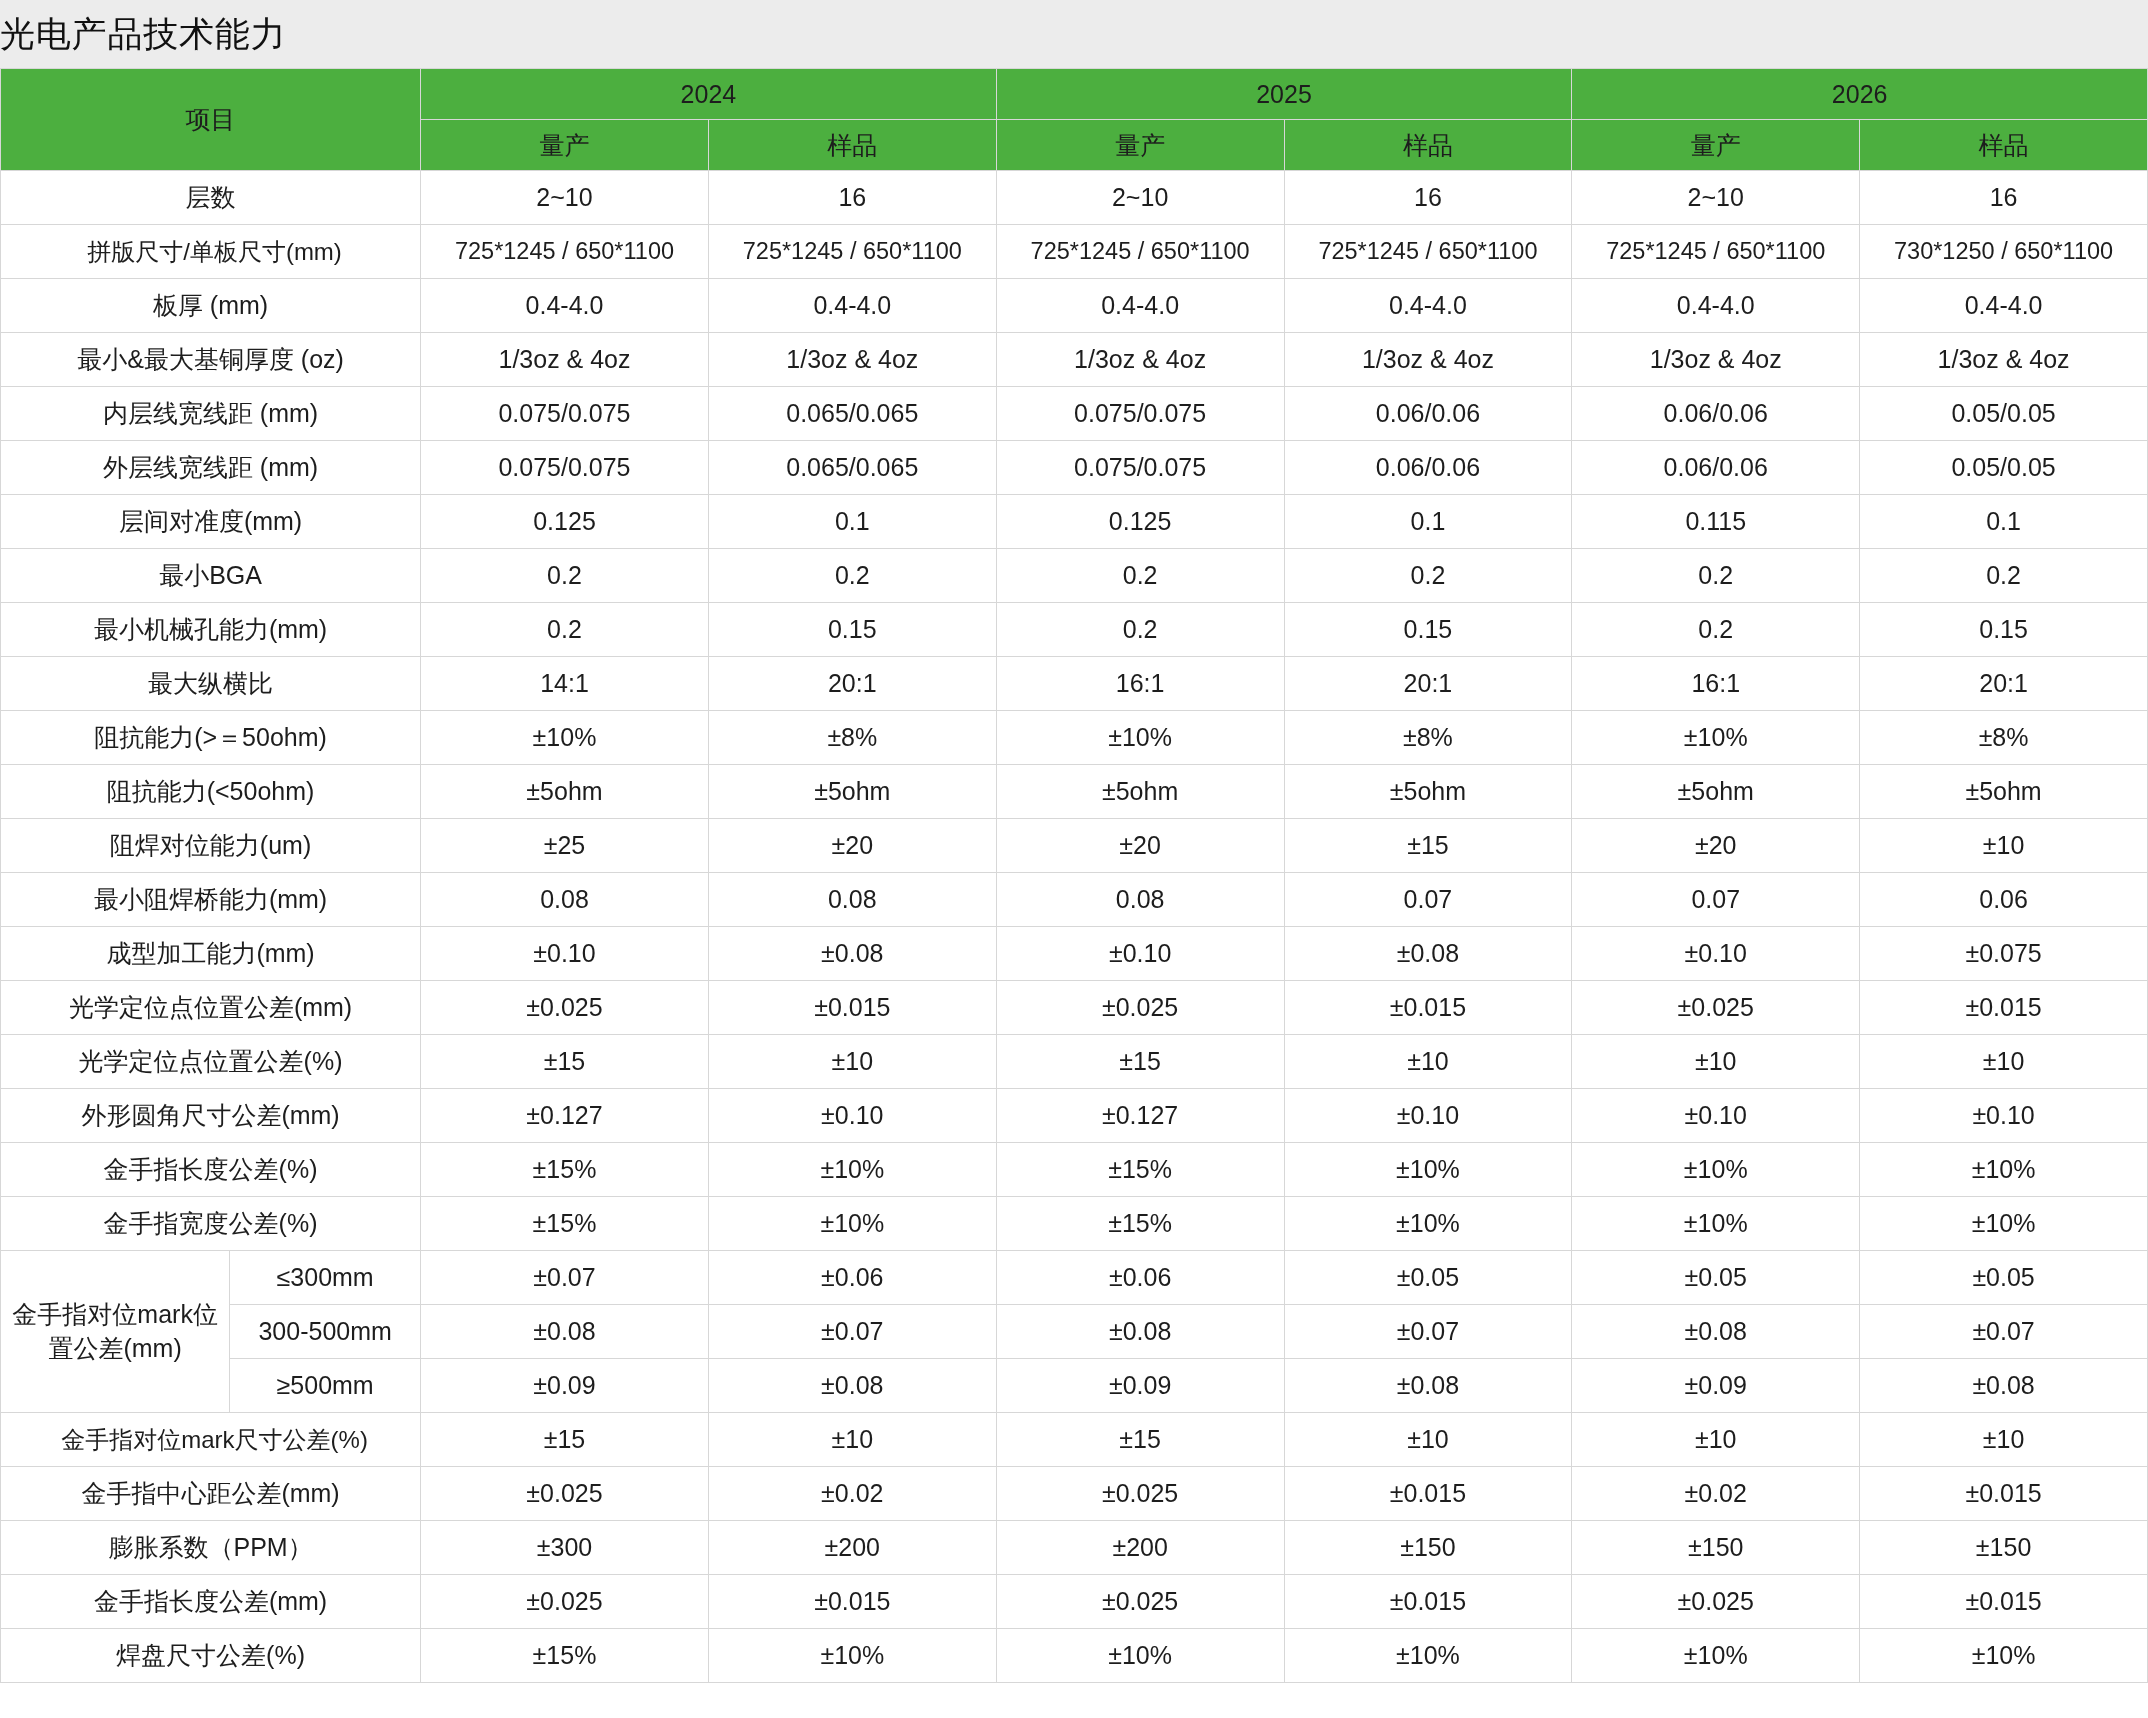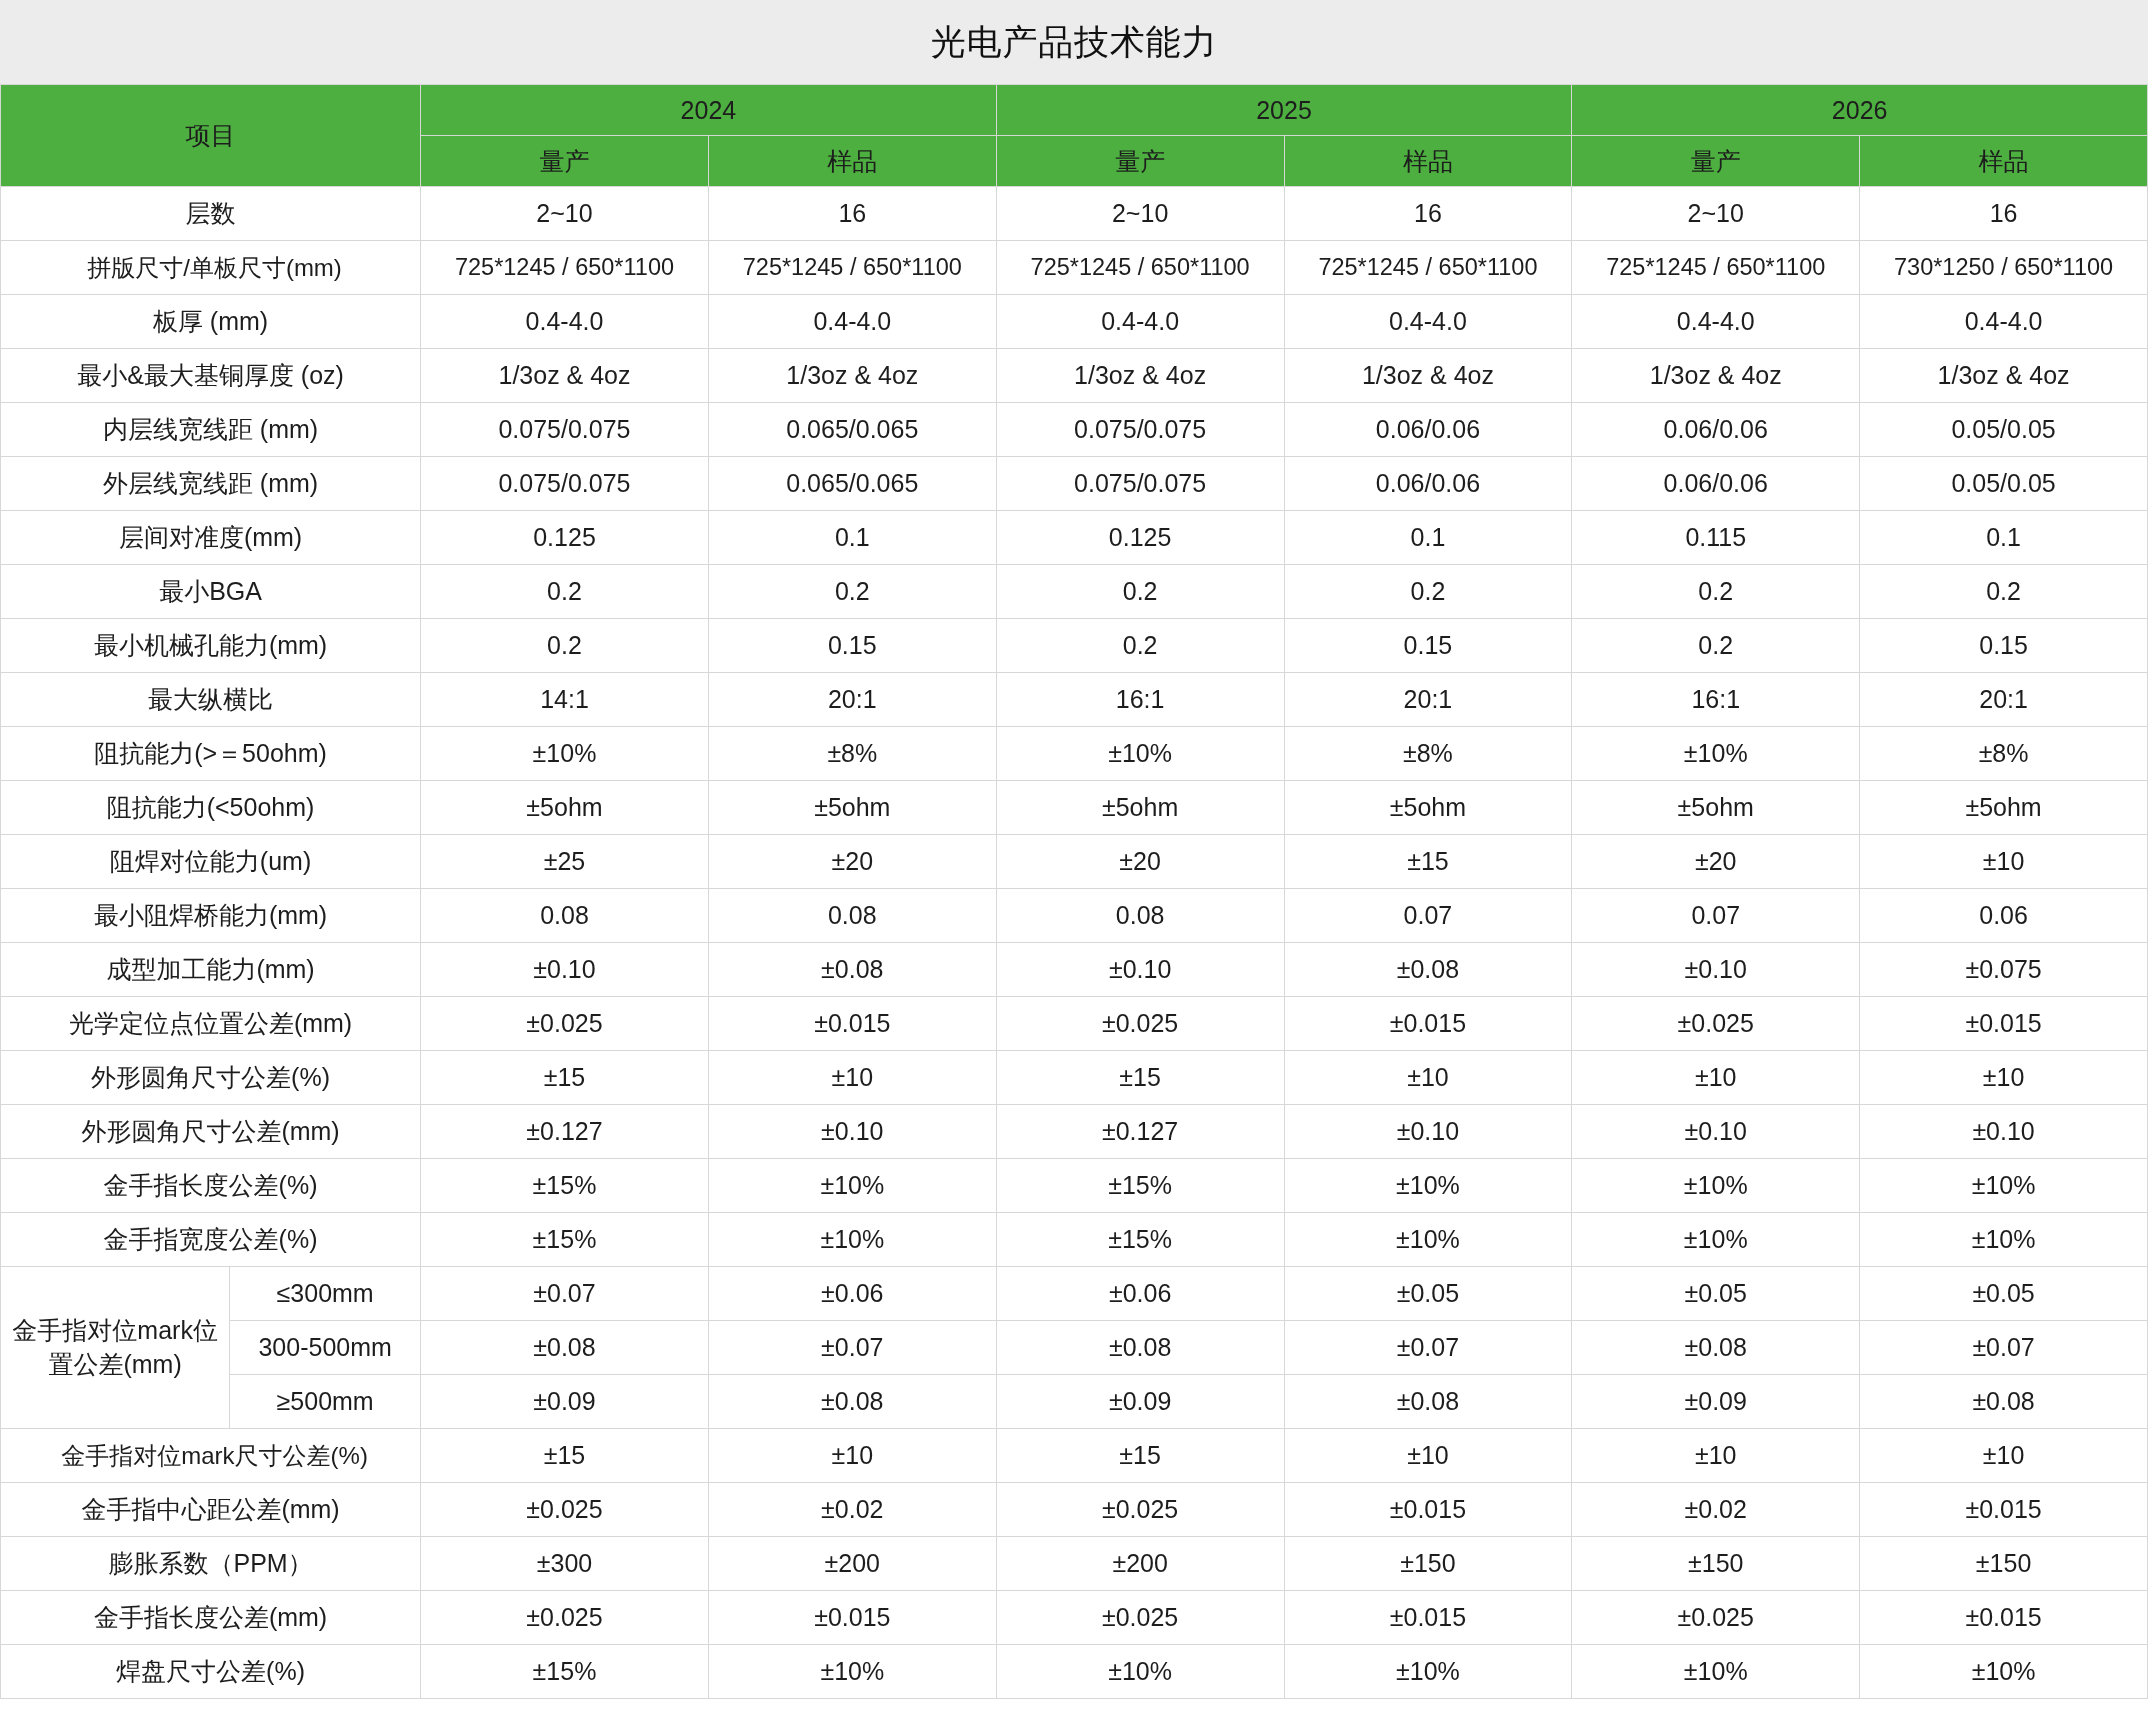--- a/index.html
+++ b/index.html
@@ -12,25 +12,24 @@
     font-family: "Liberation Sans", "DejaVu Sans", sans-serif;
     color: #1a1a1a;
     -webkit-font-smoothing: antialiased;
   }
   .page {
     width: 2148px;
     box-sizing: border-box;
     background: #ffffff;
   }
   .title-bar {
-    height: 84px;
+    height: 68px;
     background: #ececec;
     display: flex;
     align-items: center;
-    justify-content: center;
   }
   .title-bar .title {
     font-size: 35px;
     color: #111111;
     letter-spacing: 0.8px;
   }
   table.cap {
     border-collapse: collapse;
     width: 2148px;
     table-layout: fixed;
@@ -270,21 +269,21 @@
       <tr>
         <td class="row-label" colspan="2">光学定位点位置公差(mm)</td>
         <td class="data">±0.025</td>
         <td class="data">±0.015</td>
         <td class="data">±0.025</td>
         <td class="data">±0.015</td>
         <td class="data">±0.025</td>
         <td class="data">±0.015</td>
       </tr>
       <tr>
-        <td class="row-label" colspan="2">外形圆角尺寸公差(%)</td>
+        <td class="row-label" colspan="2">光学定位点位置公差(%)</td>
         <td class="data">±15</td>
         <td class="data">±10</td>
         <td class="data">±15</td>
         <td class="data">±10</td>
         <td class="data">±10</td>
         <td class="data">±10</td>
       </tr>
       <tr>
         <td class="row-label" colspan="2">外形圆角尺寸公差(mm)</td>
         <td class="data">±0.127</td>

